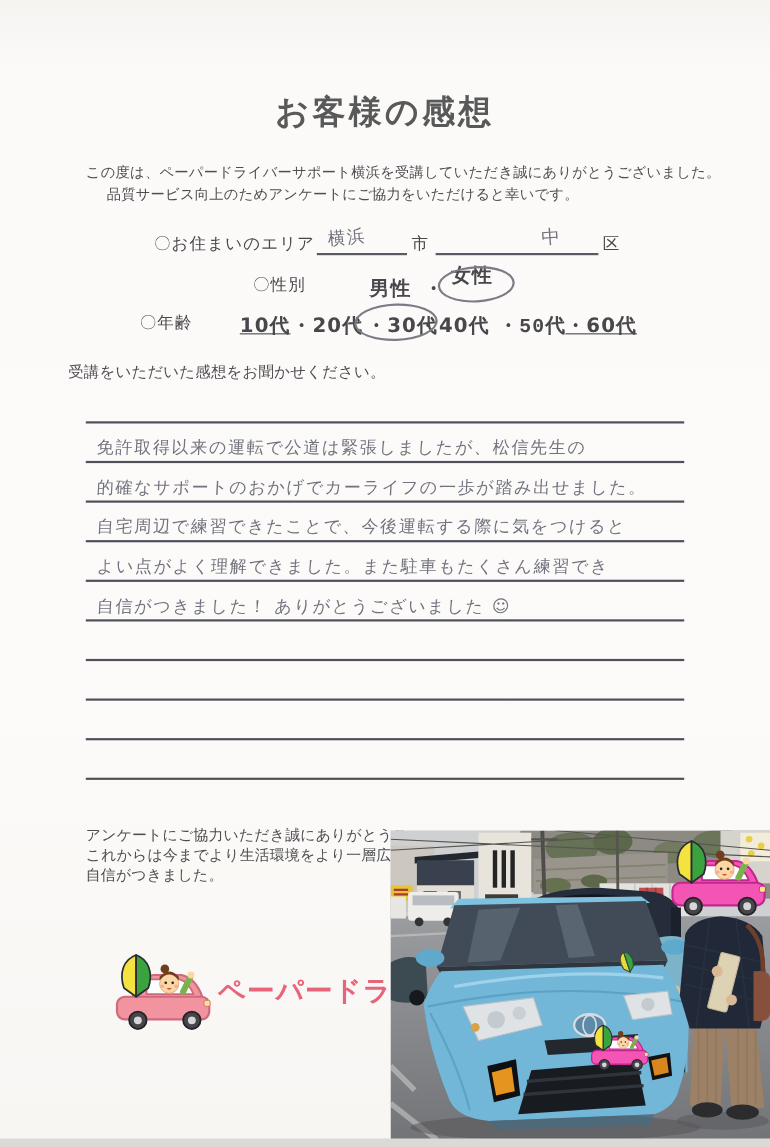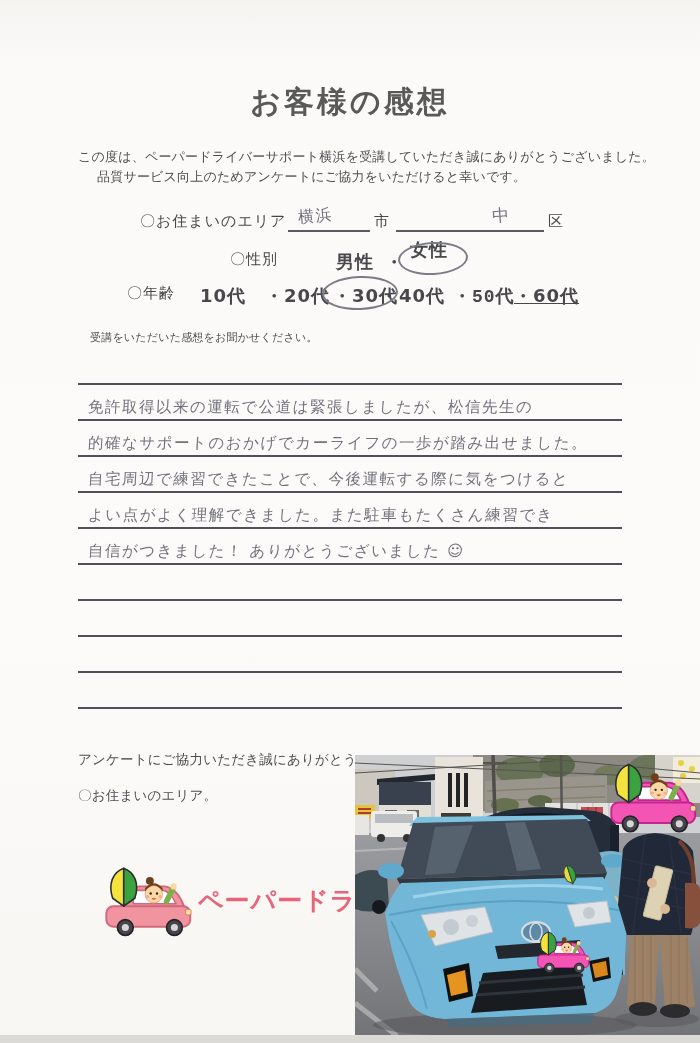--- a/index.html
+++ b/index.html
@@ -107,29 +107,29 @@
   </div>
   <div class="abs field-label" style="left:548px; top:212px;">区</div>
 
   <div class="abs field-label" style="left:230px; top:250px;">〇性別</div>
   <div class="abs option" style="left:336px; top:250px;">男性</div>
   <div class="abs option" style="left:385px; top:250px;">・</div>
   <div class="abs option" style="left:410px; top:238px;">女性</div>
   <div class="sel-circle" style="left:398px; top:242px; width:70px; height:33px; transform:rotate(-3deg);"></div>
 
   <div class="abs field-label" style="left:127px; top:284px;">〇年齢</div>
-  <div class="abs option" style="left:200px; top:284px;">10代</div>
+  <div class="abs option" style="left:218px; top:284px;text-decoration:underline;">10代</div>
   <div class="abs option" style="left:265px; top:284px;">・20代</div>
   <div class="abs option" style="left:333px; top:284px;text-align:right;">・30代</div>
   <div class="abs option" style="left:380px; top:284px;text-align:right;">・40代</div>
   <div class="abs option" style="left:453px; top:284px;font-family:Liberation Mono, monospace;">・50代</div>
   <div class="abs option" style="left:514px; top:284px;text-decoration:underline;">・60代</div>
   <div class="sel-circle" style="left:322px; top:276px; width:76px; height:34px; transform:rotate(-2deg);"></div>
 
-  <div class="abs intro" style="left:90px; top:330px; font-size:11px;">受講をいただいた感想をお聞かせください。</div>
+  <div class="abs intro" style="left:62px; top:330px; font-size:14px;">受講をいただいた感想をお聞かせください。</div>
 
   <div class="lines-box">
     <div class="hw-row">
         <span class="hw">免許取得以来の運転で公道は緊張しましたが、松信先生の</span>
       </div>
     <div class="hw-row">
         <span class="hw">的確なサポートのおかげでカーライフの一歩が踏み出せました。</span>
       </div>
     <div class="hw-row">
         <span class="hw">自宅周辺で練習できたことで、今後運転する際に気をつけると</span>
@@ -140,21 +140,22 @@
     <div class="hw-row">
         <span class="hw">自信がつきました！ ありがとうございました ☺</span>
       </div>
     <div class="hw-row"></div>
     <div class="hw-row"></div>
     <div class="hw-row"></div>
     <div class="hw-row"></div>
   </div>
 
   <div class="abs closing" style="left:78px; top:751px;">アンケートにご協力いただき誠にありがとうご</div>
-  <div class="abs closing" style="left:78px; top:787px;">〇お住まいのエリア。</div>
+  <div class="abs closing" style="left:78px; top:769px;">これからは今までより生活環境をより一層広</div>
+  <div class="abs closing" style="left:78px; top:787px;">自信がつきました。</div>
 
   <div class="abs" style="left:100px; top:866px; z-index:1;">
     <svg width="95" height="74" viewBox="0 0 120 92" style="--cc:#f2949f; --ccs:#cf6a7c;">
       <use href="#ccar"></use>
     </svg>
   </div>
   <div class="abs logo-text" style="left:198px; top:884px; z-index:1;">ペーパードライ</div>
 
   <div class="photo-wrap">
     <svg width="345" height="281" viewBox="0 0 345 281">

